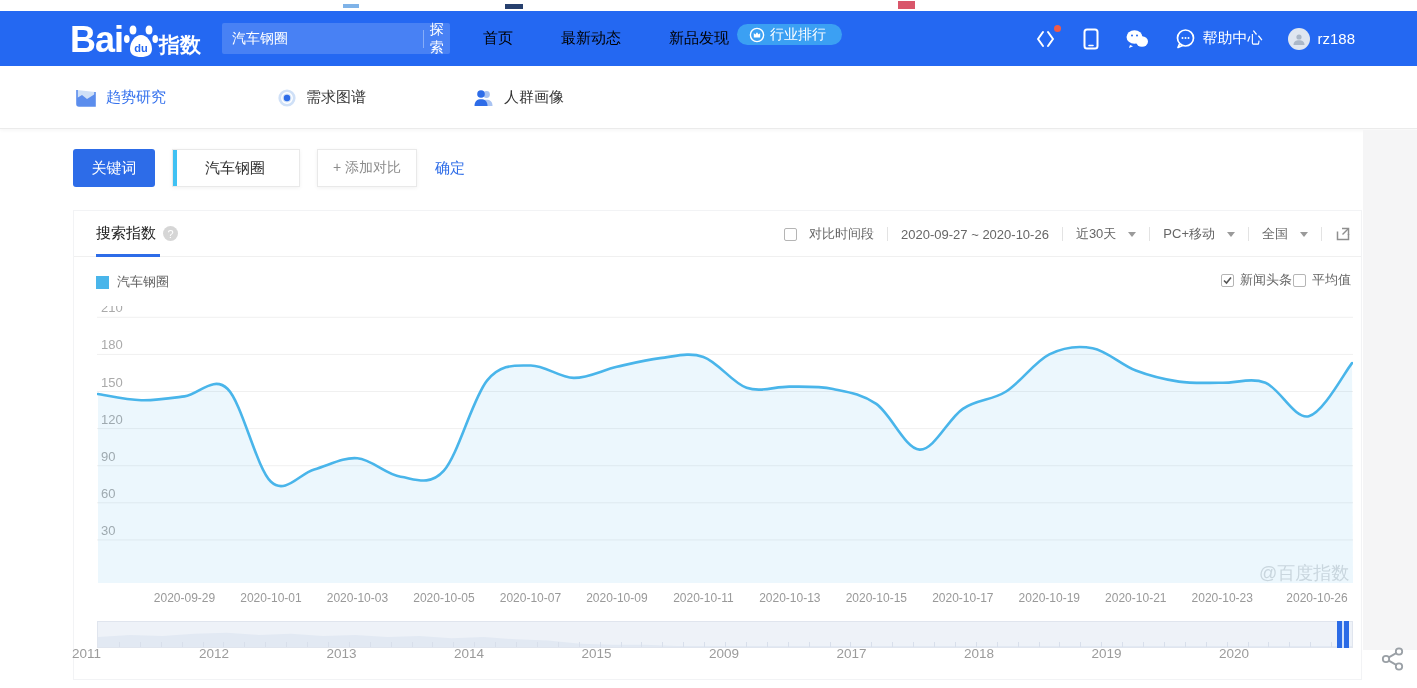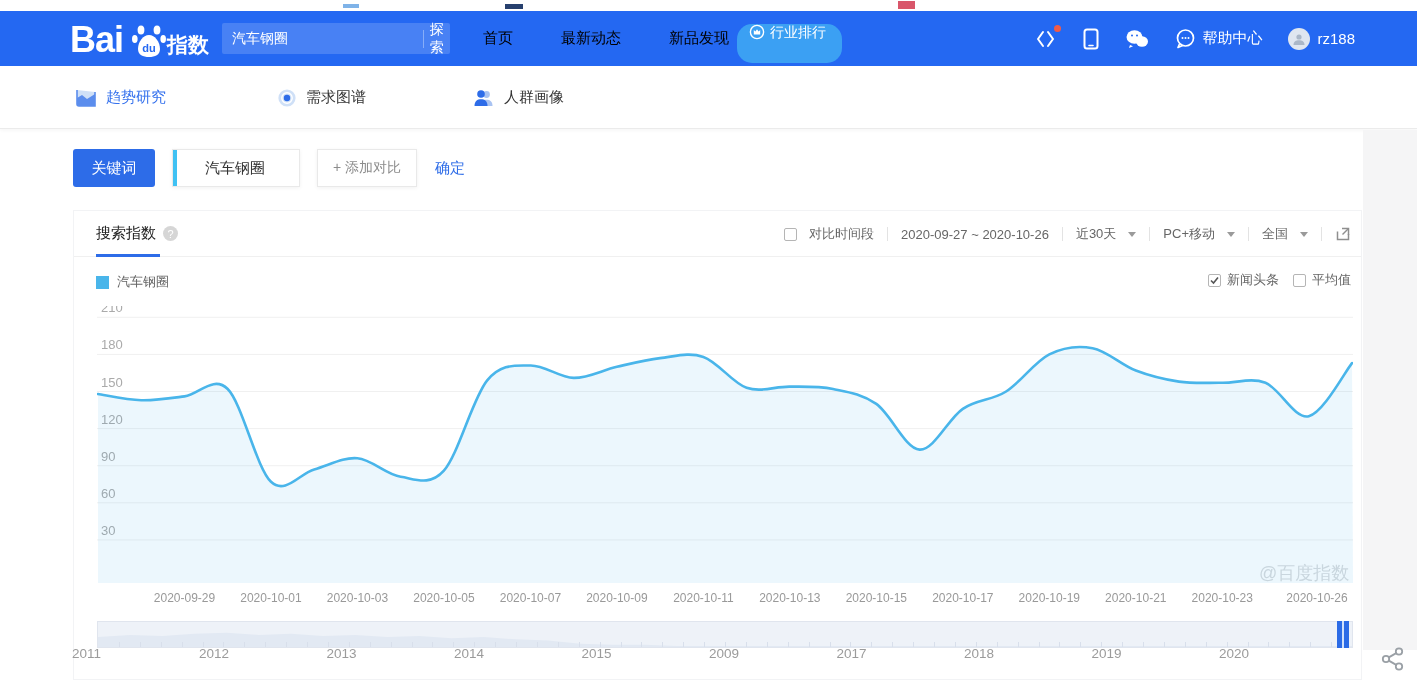--- a/index.html
+++ b/index.html
@@ -8,32 +8,32 @@
   .page { position:relative; width:1417px; height:688px; background:#fff; }
 
   
   .topstrip { position:absolute; left:0; top:0; width:1417px; height:11px; background:#fff; }
   .art { position:absolute; }
 
   
   .navbar { position:absolute; left:0; top:11px; width:1417px; height:55px; background:#2468f2; }
   .logo { position:absolute; left:70px; top:8px; display:flex; align-items:flex-end; color:#fff; cursor:pointer; }
   .logo .bai { font-size:36px; font-weight:bold; letter-spacing:-1px; }
-  .logo .paw { position:relative; margin:0 1px -2px 9px; }
+  .logo .paw { position:relative; margin:0 1px -2px 1px; }
   .logo .suffix { font-size:21px; font-weight:bold; margin-bottom:2px; }
   .nav-search { position:absolute; left:222px; top:12px; width:228px; height:31px;
     background:rgba(255,255,255,.17); border-radius:2px; display:flex; align-items:center; }
   .nav-search input { flex:1; background:transparent; border:0; outline:none; color:#fff;
     font-size:14px; padding:0 10px; font-family:inherit; }
   .nav-search .sep { width:1px; height:18px; background:rgba(255,255,255,.35); }
   .nav-search .explore { width:52px; text-align:center; color:#fff; font-size:14px; cursor:pointer; }
   .nav-links { position:absolute; left:483px; top:0; height:55px; display:flex; align-items:center; gap:48px; }
   .nav-links span { color:#000000; font-size:15px; cursor:pointer; white-space:nowrap; }
-  .pill { position:absolute; left:737px; top:13px; height:39px; padding:0 16px 0 12px; border-radius:15px;
-    background:#3ba0f3; color:#fff; font-size:14px; display:flex; gap:5px; cursor:pointer; }
+  .pill { position:absolute; left:737px; top:13px; height:21px; padding:0 16px 0 12px; border-radius:15px;
+    background:#3ba0f3; color:#fff; font-size:14px; display:flex; align-items:center; gap:5px; cursor:pointer; }
   .nav-right { position:absolute; right:62px; top:0; height:55px; display:flex; align-items:center; gap:26px; color:#fff; }
   .nicon { position:relative; display:flex; align-items:center; cursor:pointer; }
   .reddot { position:absolute; right:-4px; top:-4px; width:7px; height:7px; border-radius:50%; background:#f25b47; }
   .help { display:flex; align-items:center; gap:6px; font-size:15px; cursor:pointer; }
   .user { display:flex; align-items:center; gap:7px; font-size:15px; cursor:pointer; }
   .avatar { width:22px; height:22px; border-radius:50%; background:#dfe6f0; display:flex; align-items:center; justify-content:center; }
 
   
   .tabsrow { position:absolute; left:0; top:66px; width:1417px; height:63px; background:#fff;
     border-bottom:1px solid #ebebeb; box-shadow:0 2px 3px rgba(0,0,0,.03); }
@@ -70,21 +70,21 @@
   .cb { width:13px; height:13px; border:1px solid #b5b5b5; border-radius:2px; background:#fff;
     display:inline-block; flex:none; cursor:pointer; }
   .ctrl { display:flex; align-items:center; gap:12px; cursor:pointer; white-space:nowrap; }
   .caret { width:0; height:0; border-left:4px solid transparent; border-right:4px solid transparent;
     border-top:5px solid #9a9a9a; display:inline-block; }
 
   
   .legend { position:absolute; left:22px; top:62px; display:flex; align-items:center; gap:8px;
     font-size:13px; color:#666; }
   .swatch { width:13px; height:13px; background:#49b5ea; }
-  .legend-right { position:absolute; right:10px; top:60px; display:flex; align-items:center; gap:14px;
+  .legend-right { position:absolute; right:10px; top:60px; display:flex; align-items:center; gap:1px;
     font-size:13px; color:#666; }
   .cbl { display:flex; align-items:center; gap:6px; cursor:pointer; }
   .cb.checked { position:relative; }
 
   .chartwrap { position:absolute; left:23px; top:95px; width:1256px; height:312px; }
   .watermark { position:absolute; left:1185px; top:350px; font-size:18px; color:#c9d6de; }
 
   
   .track { position:absolute; left:23px; top:410px; width:1256px; height:27px; background:#eef2f8;
     border:1px solid #e0e5ee; cursor:pointer; }

